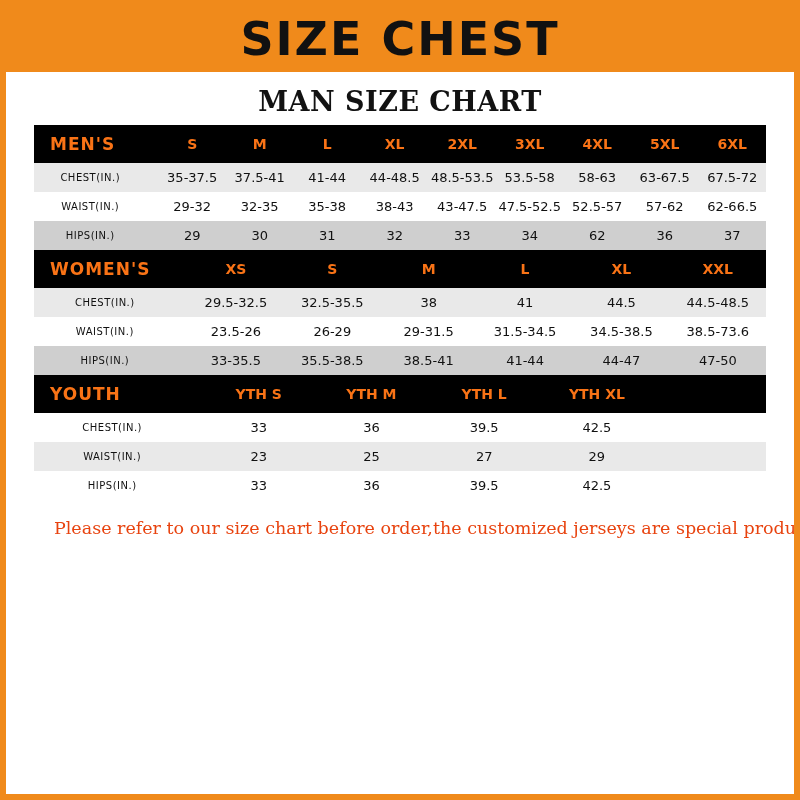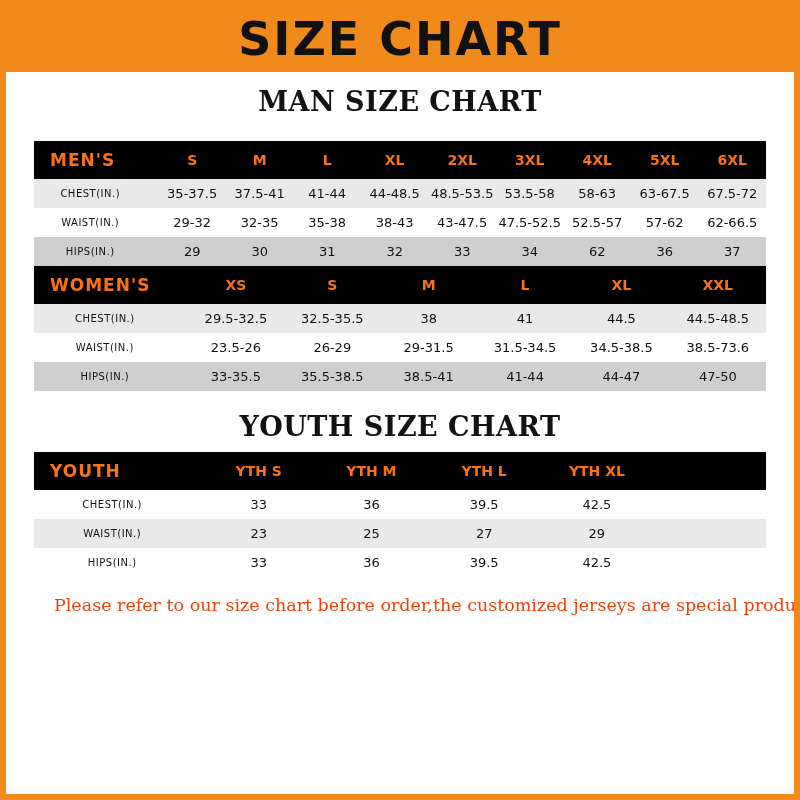--- a/index.html
+++ b/index.html
@@ -41,21 +41,21 @@
     padding: 0 28px;
   }
   .section-title {
     text-align: center;
     font-family: "DejaVu Serif", serif;
     font-weight: bold;
     font-size: 27px;
     color: #121212;
     letter-spacing: 0.5px;
   }
-  .sec-man .section-title { margin: 14px 0 24px; }
+  .sec-man .section-title { margin: 14px 0 8px; }
   .sec-women .section-title { margin: 18px 0 10px; }
   .sec-youth .section-title { margin: 20px 0 10px; }
 
   table.size-table {
     width: 100%;
     border-collapse: collapse;
     table-layout: fixed;
   }
   table.size-table th,
   table.size-table td {
@@ -109,21 +109,21 @@
     color: #e8430f;
   }
   .footer-note div { white-space: nowrap; }
 </style>
 </head>
 <body>
 
 <div class="page">
 
   <div class="banner">
-    <div class="banner-title">SIZE CHART</div>
+    <div class="banner-title">SIZE CHEST</div>
   </div>
 
   <div class="content">
 
     <div class="sec-man">
       <div class="section-title">MAN SIZE CHART</div>
       <table class="size-table tbl-men">
         <colgroup>
           <col class="c0">
             <col>
@@ -239,21 +239,20 @@
             <td>38.5-41</td>
             <td>41-44</td>
             <td>44-47</td>
             <td>47-50</td>
           </tr>
         </tbody>
       </table>
     </div>
 
     <div class="sec-youth">
-      <div class="section-title">YOUTH SIZE CHART</div>
       <table class="size-table tbl-youth">
         <colgroup>
           <col class="c0">
             <col>
             <col>
             <col>
             <col>
             <col>
         </colgroup>
         <thead>

